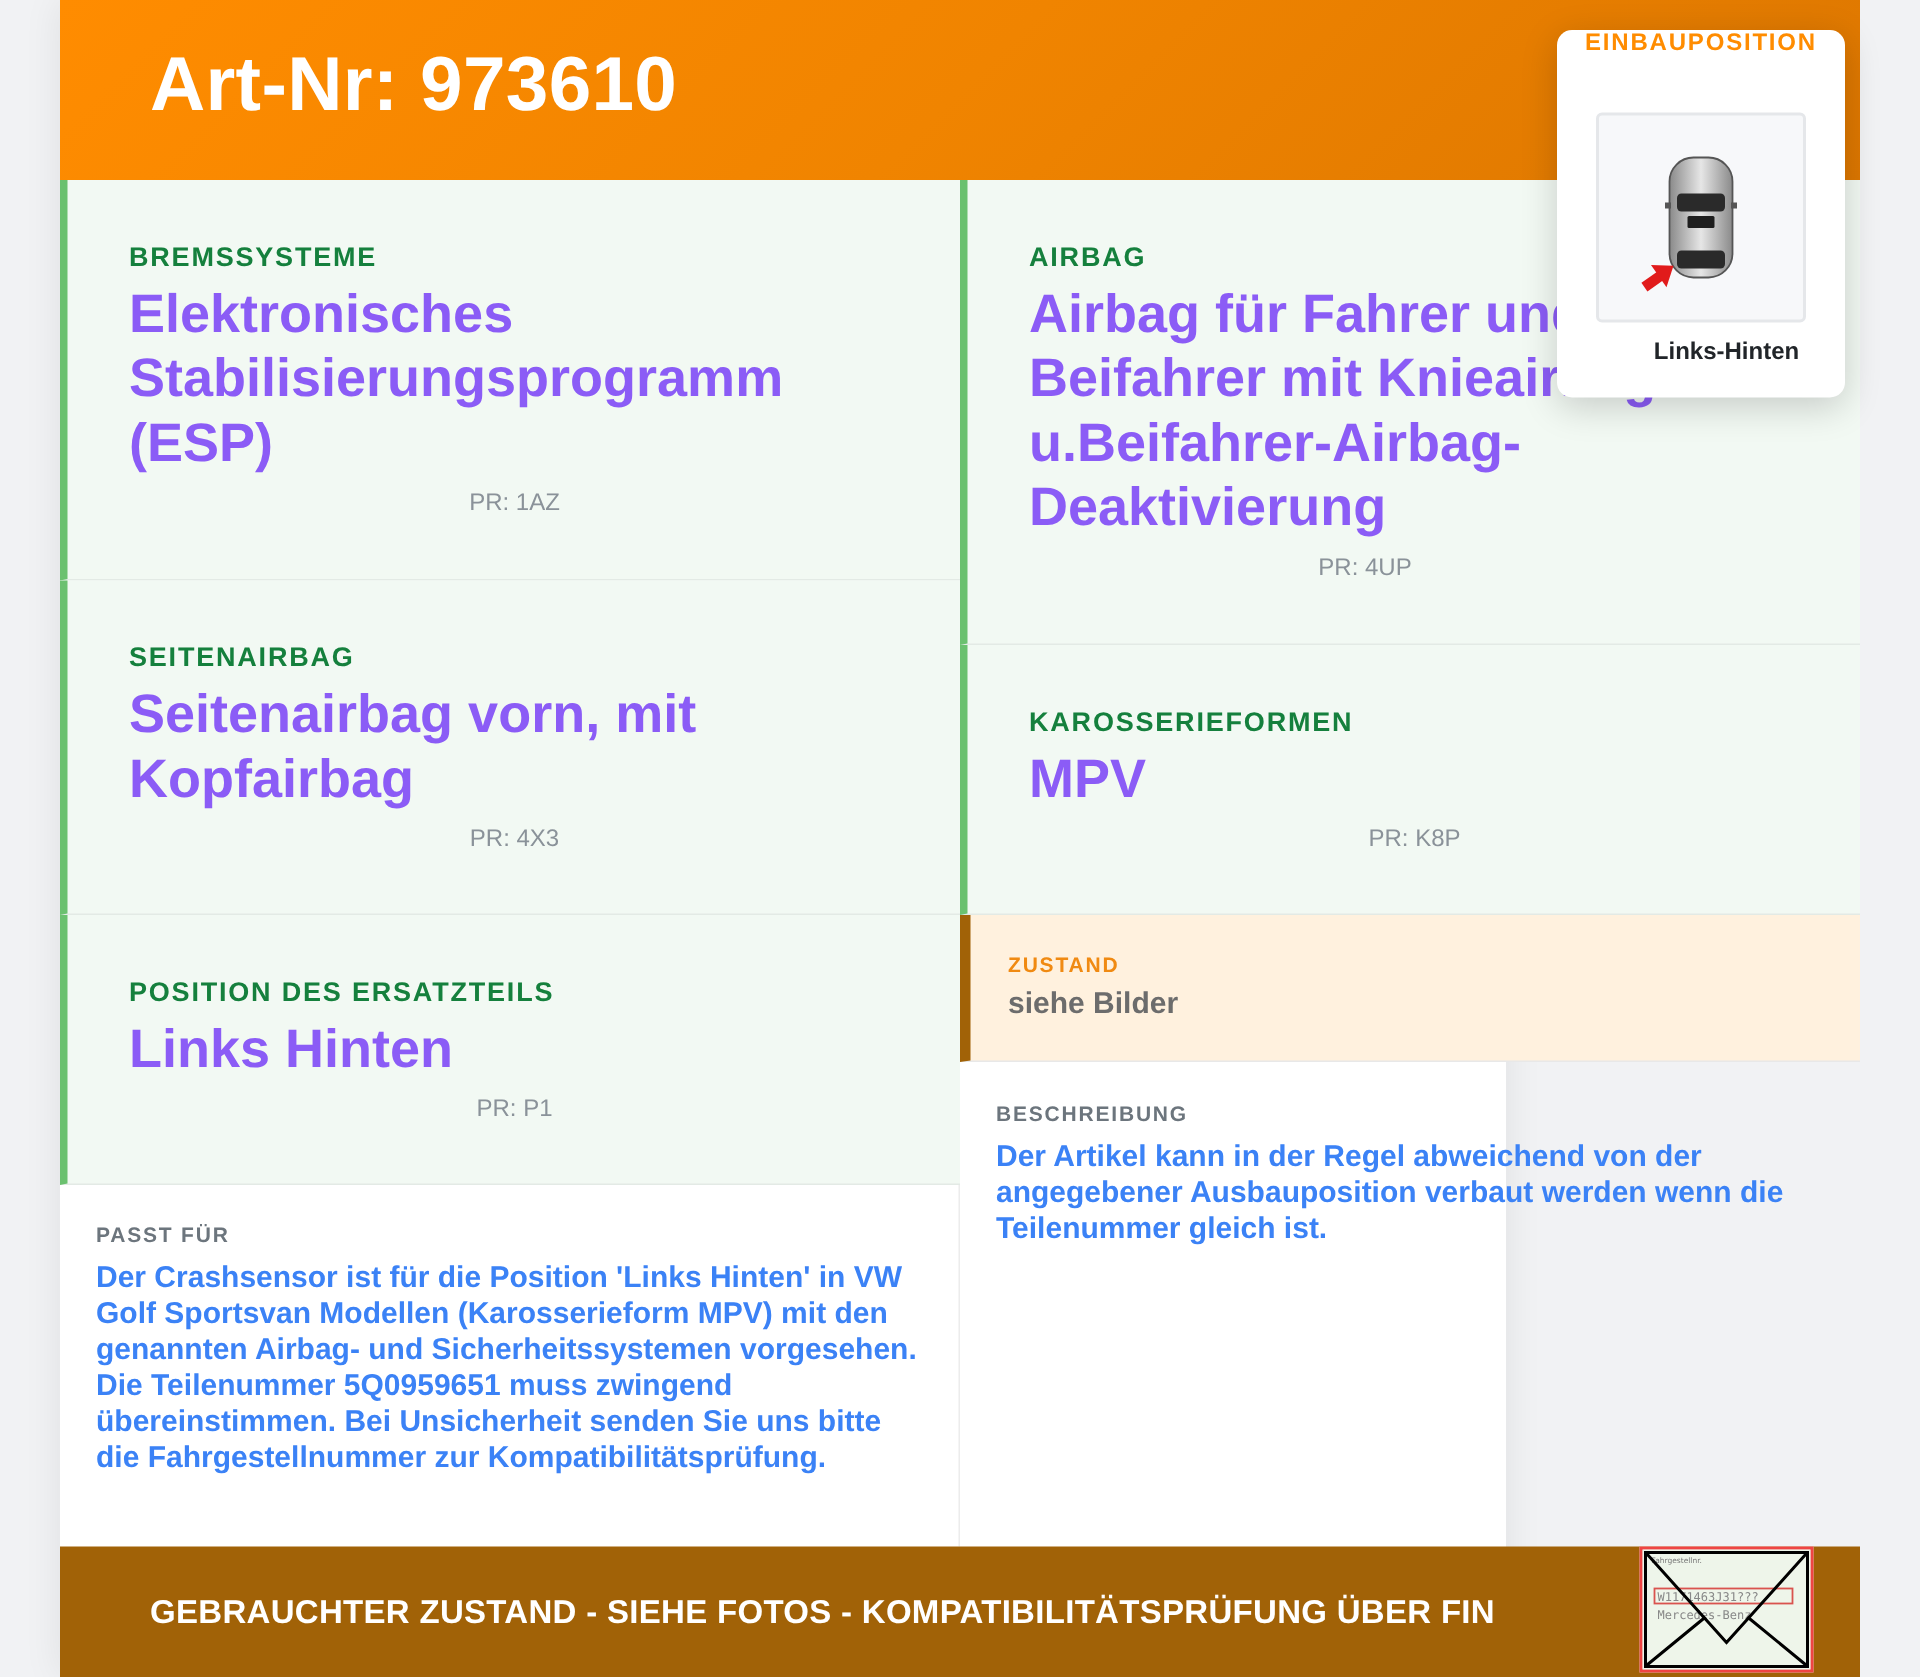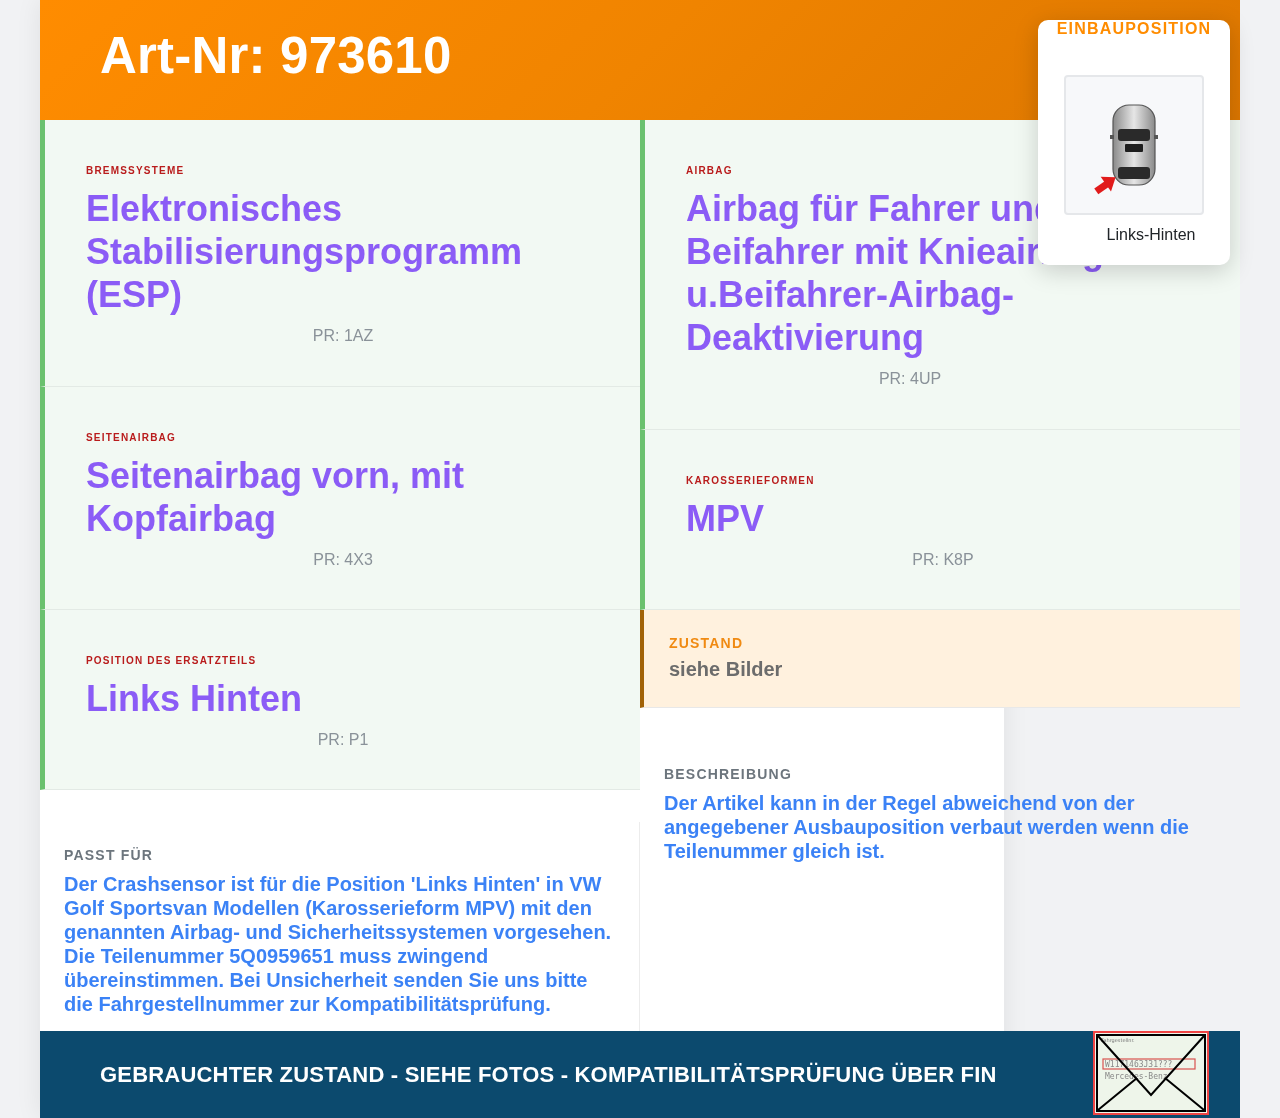--- a/index.html
+++ b/index.html
@@ -28,54 +28,54 @@
   .col-left { left: 0; }
   .col-right { left: 600px; }
   .spec {
     position: absolute; left: 0; width: 600px;
     background: #f2f9f3;
     border-left: 5px solid #6bc16f;
     border-bottom: 1px solid #e3eae5;
     padding: 41px 40px 0 41px;
   }
   .spec-cat {
-    font-size: 10px; font-weight: 700; color: #b91c1c; letter-spacing: 1.2px;
+    font-size: 18px; font-weight: 700; color: #15803d; letter-spacing: 1.2px;
     text-transform: uppercase; line-height: 20px;
   }
   .spec-value {
     margin-top: 6px;
     font-size: 36px; font-weight: 700; color: #8b5cf6; line-height: 43px;
   }
   .spec-pr {
     margin-top: 10px; font-size: 16px; color: #8a9299; line-height: 20px; text-align: center;
   }
   .zustand {
     position: absolute; left: 0; top: 490px; width: 600px; height: 98px;
-    background: #fff1de; border-left: 4px solid #a16207;
+    background: #fff1de; border-left: 7px solid #a16207;
     border-bottom: 1px solid #e8e8e8;
     padding: 24px 25px 0 25px;
   }
   .zustand-label {
     font-size: 14px; font-weight: 700; color: #f08a12; letter-spacing: 1.2px; line-height: 18px;
   }
   .zustand-value {
     margin-top: 4px; font-size: 20px; font-weight: 700; color: #6c6c6c; line-height: 26px;
   }
-  .text-block { position: absolute; width: 600px; padding: 0 24px; margin-top: 32px; }
+  .text-block { position: absolute; width: 600px; padding: 0 24px; }
   .text-block-label {
     font-size: 14px; font-weight: 700; color: #6c757d; letter-spacing: 1.2px; line-height: 18px;
   }
   .text-block-body {
     margin-top: 8px; font-size: 20px; font-weight: 700; color: #3b82f6; line-height: 24px;
   }
   .passt { left: 0; top: 670px; height: 241px; padding-top: 24px; border-right: 1px solid #ececec; }
   .beschreibung { left: 600px; top: 588px; padding-top: 25px; }
   .footer {
     position: absolute; left: 0; top: 1031px; width: 1200px; height: 87px;
-    background: #0c4a6e;
+    background: #a16207;
   }
   .footer-text {
     position: absolute; left: 60px; top: 31px;
     font-size: 22px; font-weight: 700; color: #ffffff; letter-spacing: 0.2px;
   }
   .fin-thumb {
     position: absolute; left: 1053px; top: 0; width: 116px; height: 84px;
     background: #e9f2e6; border: 2px solid #ef4444;
   }
   .popover {
@@ -86,21 +86,21 @@
   }
   .popover-title {
     font-size: 16px; font-weight: 700; color: #ff8c00; letter-spacing: 1.2px;
   }
   .popover-image {
     position: absolute; left: 26px; top: 55px; width: 140px; height: 140px;
     background: #f7f8fa; border: 2px solid #e5e7ea; border-radius: 4px;
   }
   .popover-caption {
     position: absolute; left: 0; top: 206px; width: 226px;
-    font-size: 16px; font-weight: 400; color: #212529;
+    font-size: 16px; font-weight: 700; color: #212529;
   }
 </style>
 </head>
 <body>
 
 <div class="page">
 
   <div class="header">
     <div class="header-title">Art-Nr: 973610</div>
   </div>

